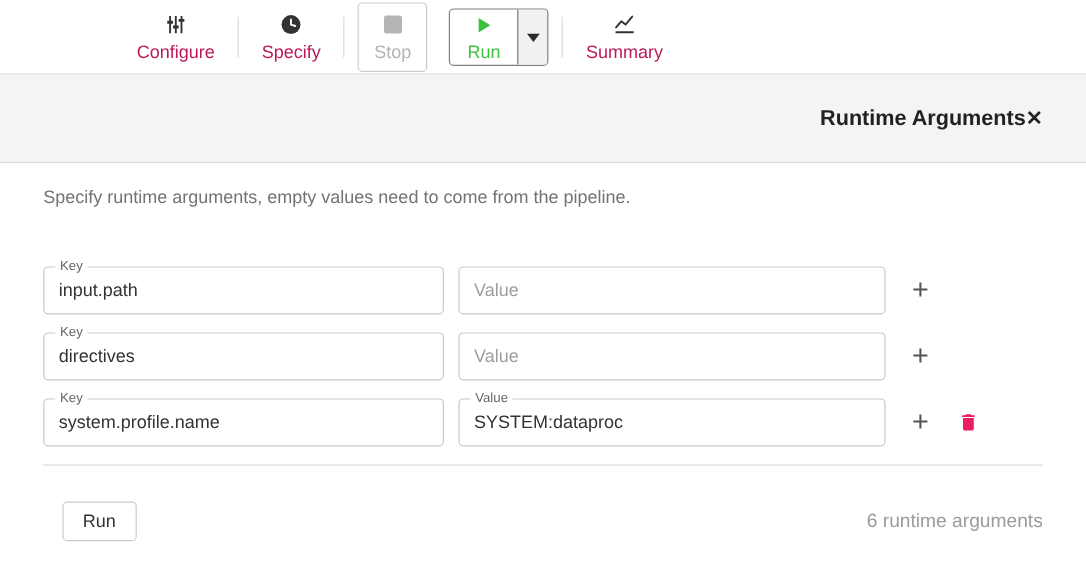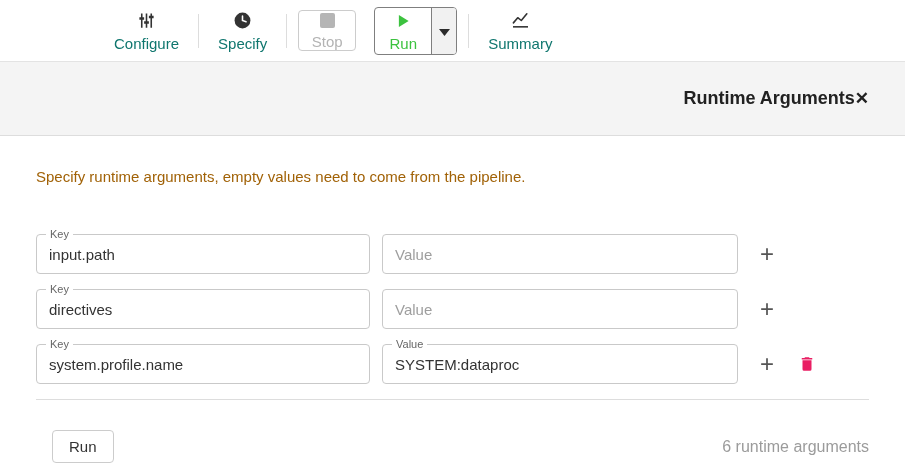--- a/index.html
+++ b/index.html
@@ -16,29 +16,29 @@
   }
   .app{width:905px;height:475px;display:flex;flex-direction:column;}
 
   
   .toolbar{
     height:61px;flex:0 0 61px;display:flex;align-items:center;
     padding-left:97px;background:#fff;
   }
   .tb-item{
     display:flex;flex-direction:column;align-items:center;justify-content:center;
-    padding:0 17px;cursor:pointer;color:#0f766e;
+    padding:0 17px;cursor:pointer;color:#be185d;
   }
   .tb-icon{height:22px;display:flex;align-items:center;}
   .tb-label{font-size:15px;margin-top:3px;white-space:nowrap;}
   .tb-sep{width:1px;height:34px;background:#ddd;margin:0 2px;flex:0 0 1px;}
 
   .tb-btn{
     display:flex;flex-direction:column;align-items:center;justify-content:center;
-    border:1px solid #ccc;border-radius:4px;width:58px;height:41px;
+    border:1px solid #ccc;border-radius:4px;width:58px;height:58px;
     margin:0 9px;cursor:pointer;background:#fff;
   }
   .tb-btn.disabled{color:#b3b3b3;cursor:default;}
   .stop-square{width:15px;height:15px;background:#b5b5b5;border-radius:2px;}
 
   .run-group{
     display:flex;height:48px;margin:0 9px;border:1px solid #7f7f7f;
     border-radius:4px;overflow:hidden;background:#fff;
   }
   .run-main{
@@ -55,21 +55,21 @@
   .panel-header{
     height:75px;flex:0 0 75px;background:var(--header-bg);
     border-top:1px solid #e3e3e3;border-bottom:1px solid #ddd;
     display:flex;align-items:center;justify-content:flex-end;padding:0 36px;
   }
   .panel-title{font-size:18px;font-weight:bold;color:#212121;margin:0;}
   .close-x{font-size:17px;font-weight:bold;color:#212121;cursor:pointer;line-height:1;}
 
   
   .panel-body{flex:1;padding:0 36px;background:#fff;}
-  .desc{font-size:15px;color:#a16207;margin:32px 0 0;}
+  .desc{font-size:15px;color:#737373;margin:20px 0 0;}
 
   .arg-rows{margin-top:49px;}
   .arg-row{display:flex;align-items:center;height:40px;margin-bottom:15px;}
   .field{
     position:relative;height:40px;border:1px solid #c9c9c9;border-radius:4px;background:#fff;
   }
   .key-field{width:334px;margin-right:12px;}
   .value-field{width:356px;}
   .field input{
     border:none;outline:none;width:100%;height:100%;padding:0 12px;

